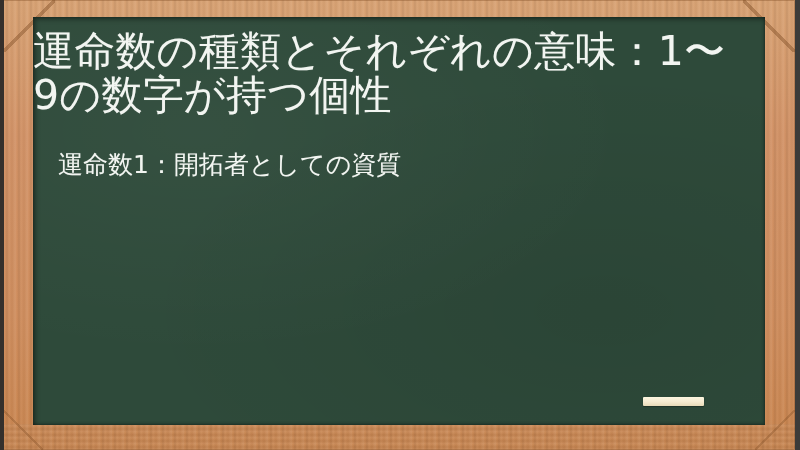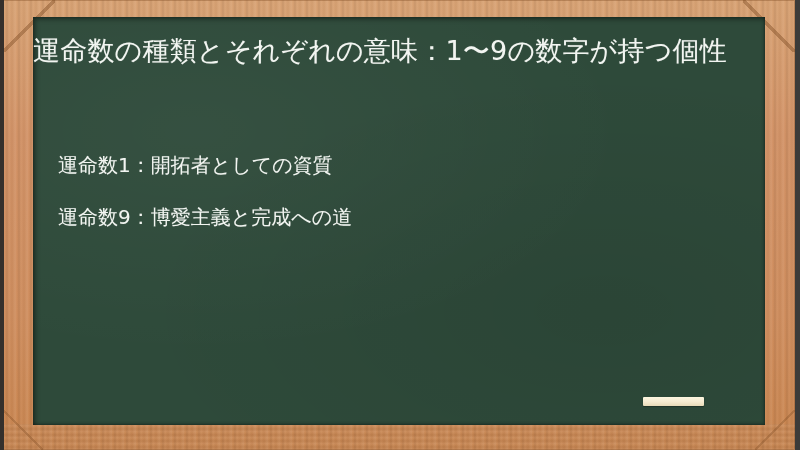--- a/index.html
+++ b/index.html
@@ -91,35 +91,35 @@
     overflow: hidden;
   }
 
   
   #board-title {
     position: absolute;
     left: 0px;
     top: 12px;
     width: 700px;
     color: #f2f5f1;
-    font-size: 27px;
+    font-size: 41px;
     line-height: 44px;
     letter-spacing: 0.2px;
     white-space: pre-wrap;
     text-shadow: 0 0 1px rgba(255,255,255,0.25);
   }
   #board-lines {
     position: absolute;
     left: 25px;
     top: 122px;
     width: 690px;
   }
   .board-line {
     color: #f2f5f1;
-    font-size: 20px;
+    font-size: 25px;
     line-height: 52px;
     white-space: nowrap;
     text-shadow: 0 0 1px rgba(255,255,255,0.22);
   }
 
   
   #chalk-stick {
     position: absolute;
     left: 643px;
     top: 397px;
@@ -145,20 +145,19 @@
 
   <div id="edge-left"></div>
   <div id="edge-right"></div>
 
   <div id="board">
 
     <div id="board-title">運命数の種類とそれぞれの意味：1〜9の数字が持つ個性</div>
 
     <div id="board-lines">
       <div class="board-line">運命数1：開拓者としての資質</div>
-      <div class="board-line">運命数9：博愛主義と完成への道</div>
     </div>
 
   </div>
 
   <div id="chalk-stick"></div>
 
 </div>
 
 </body></html>

